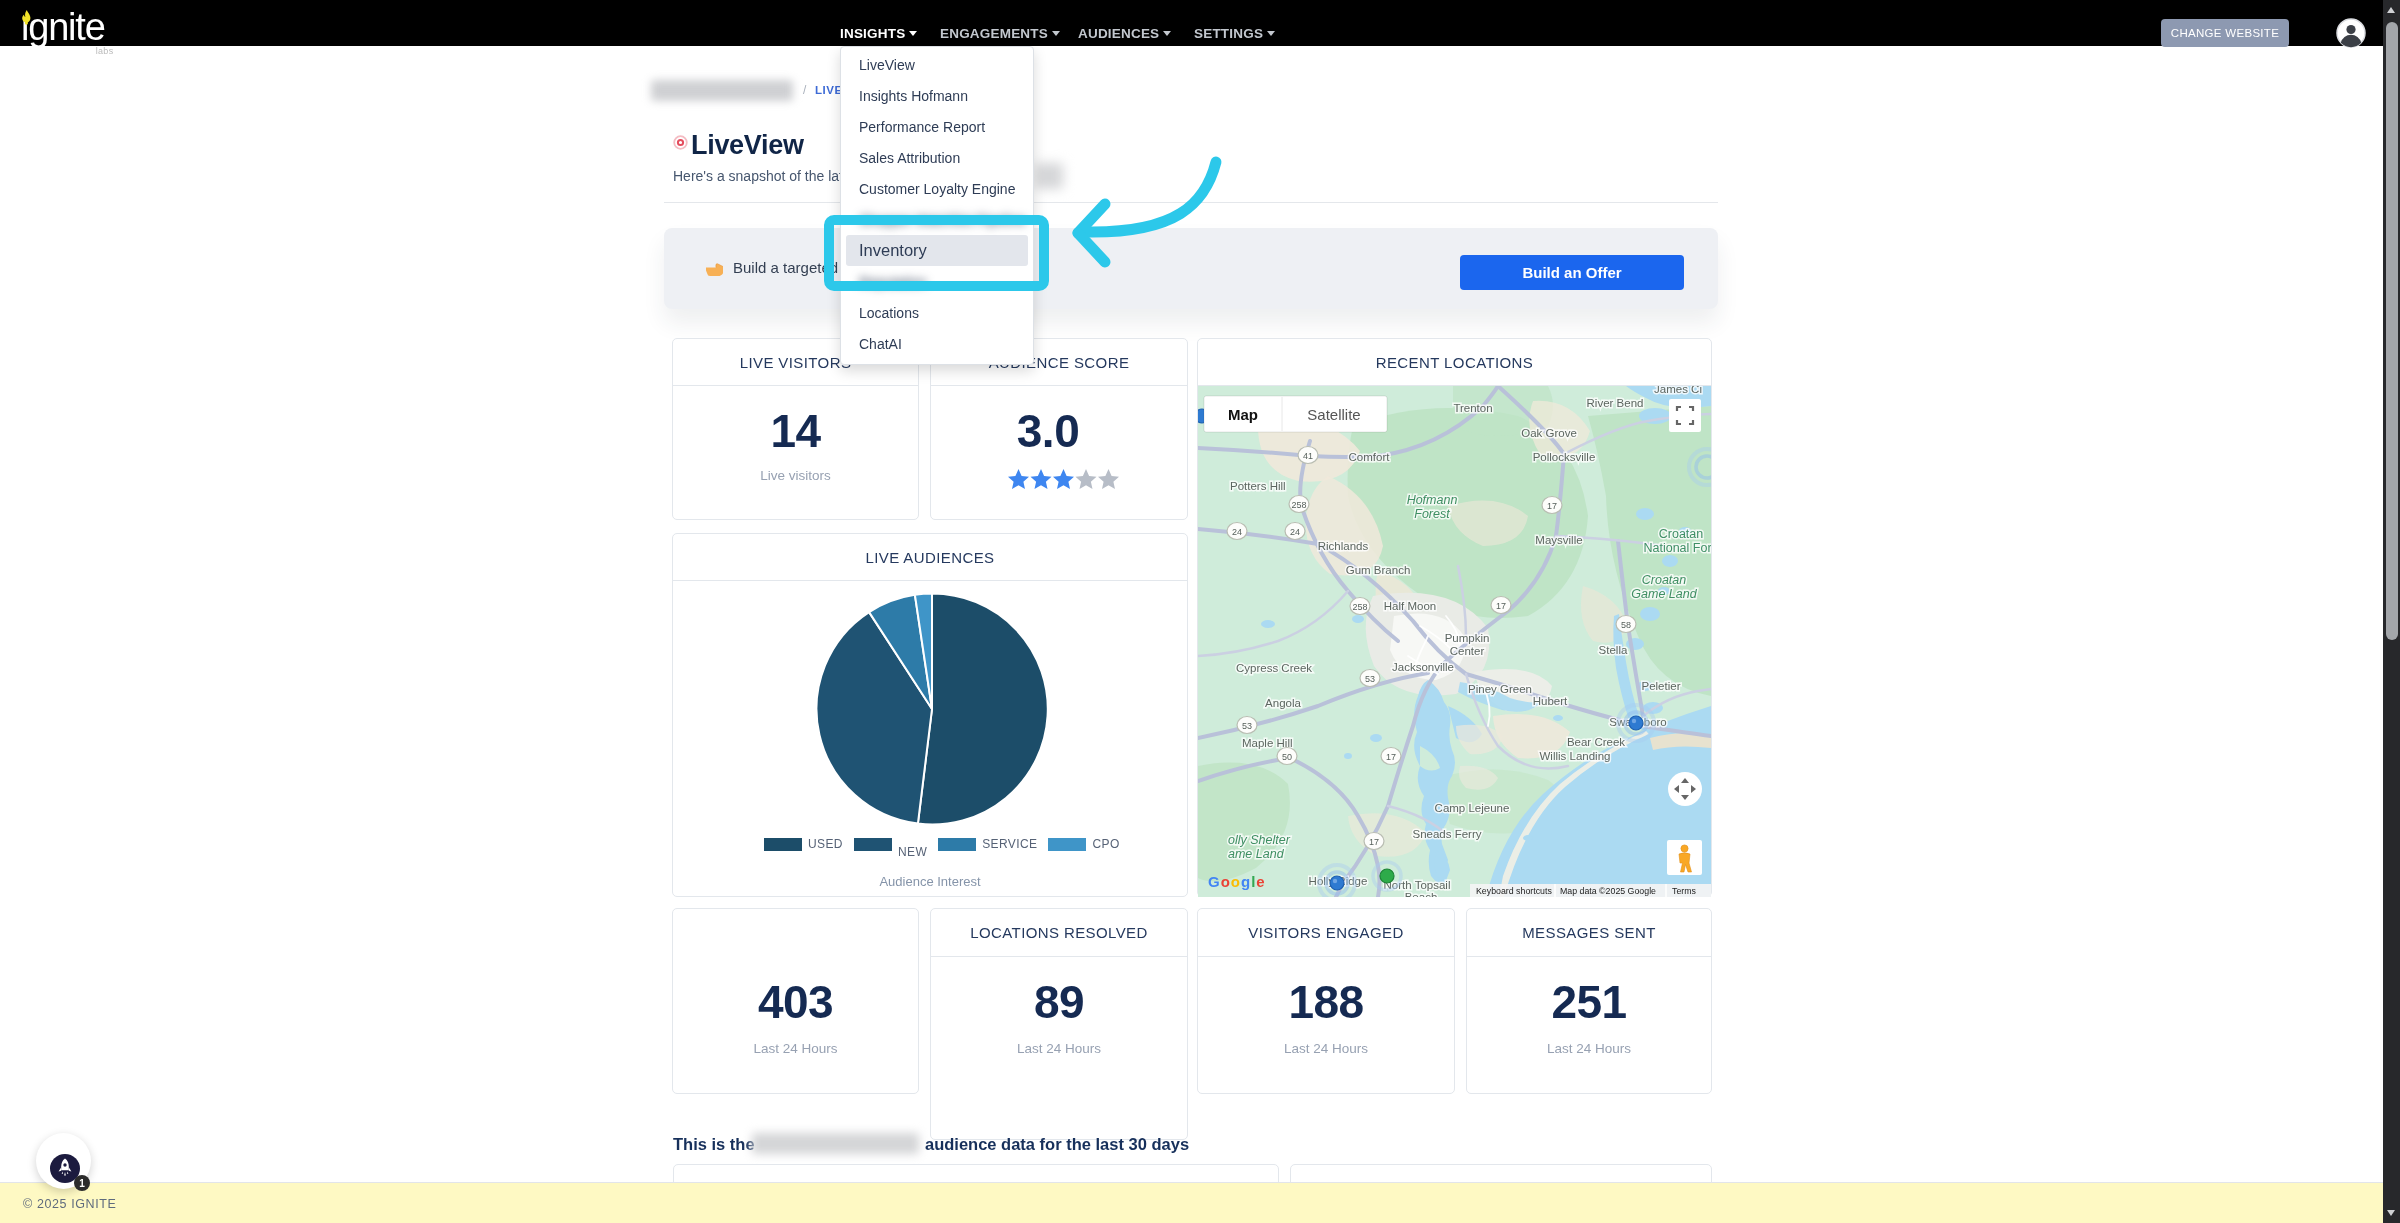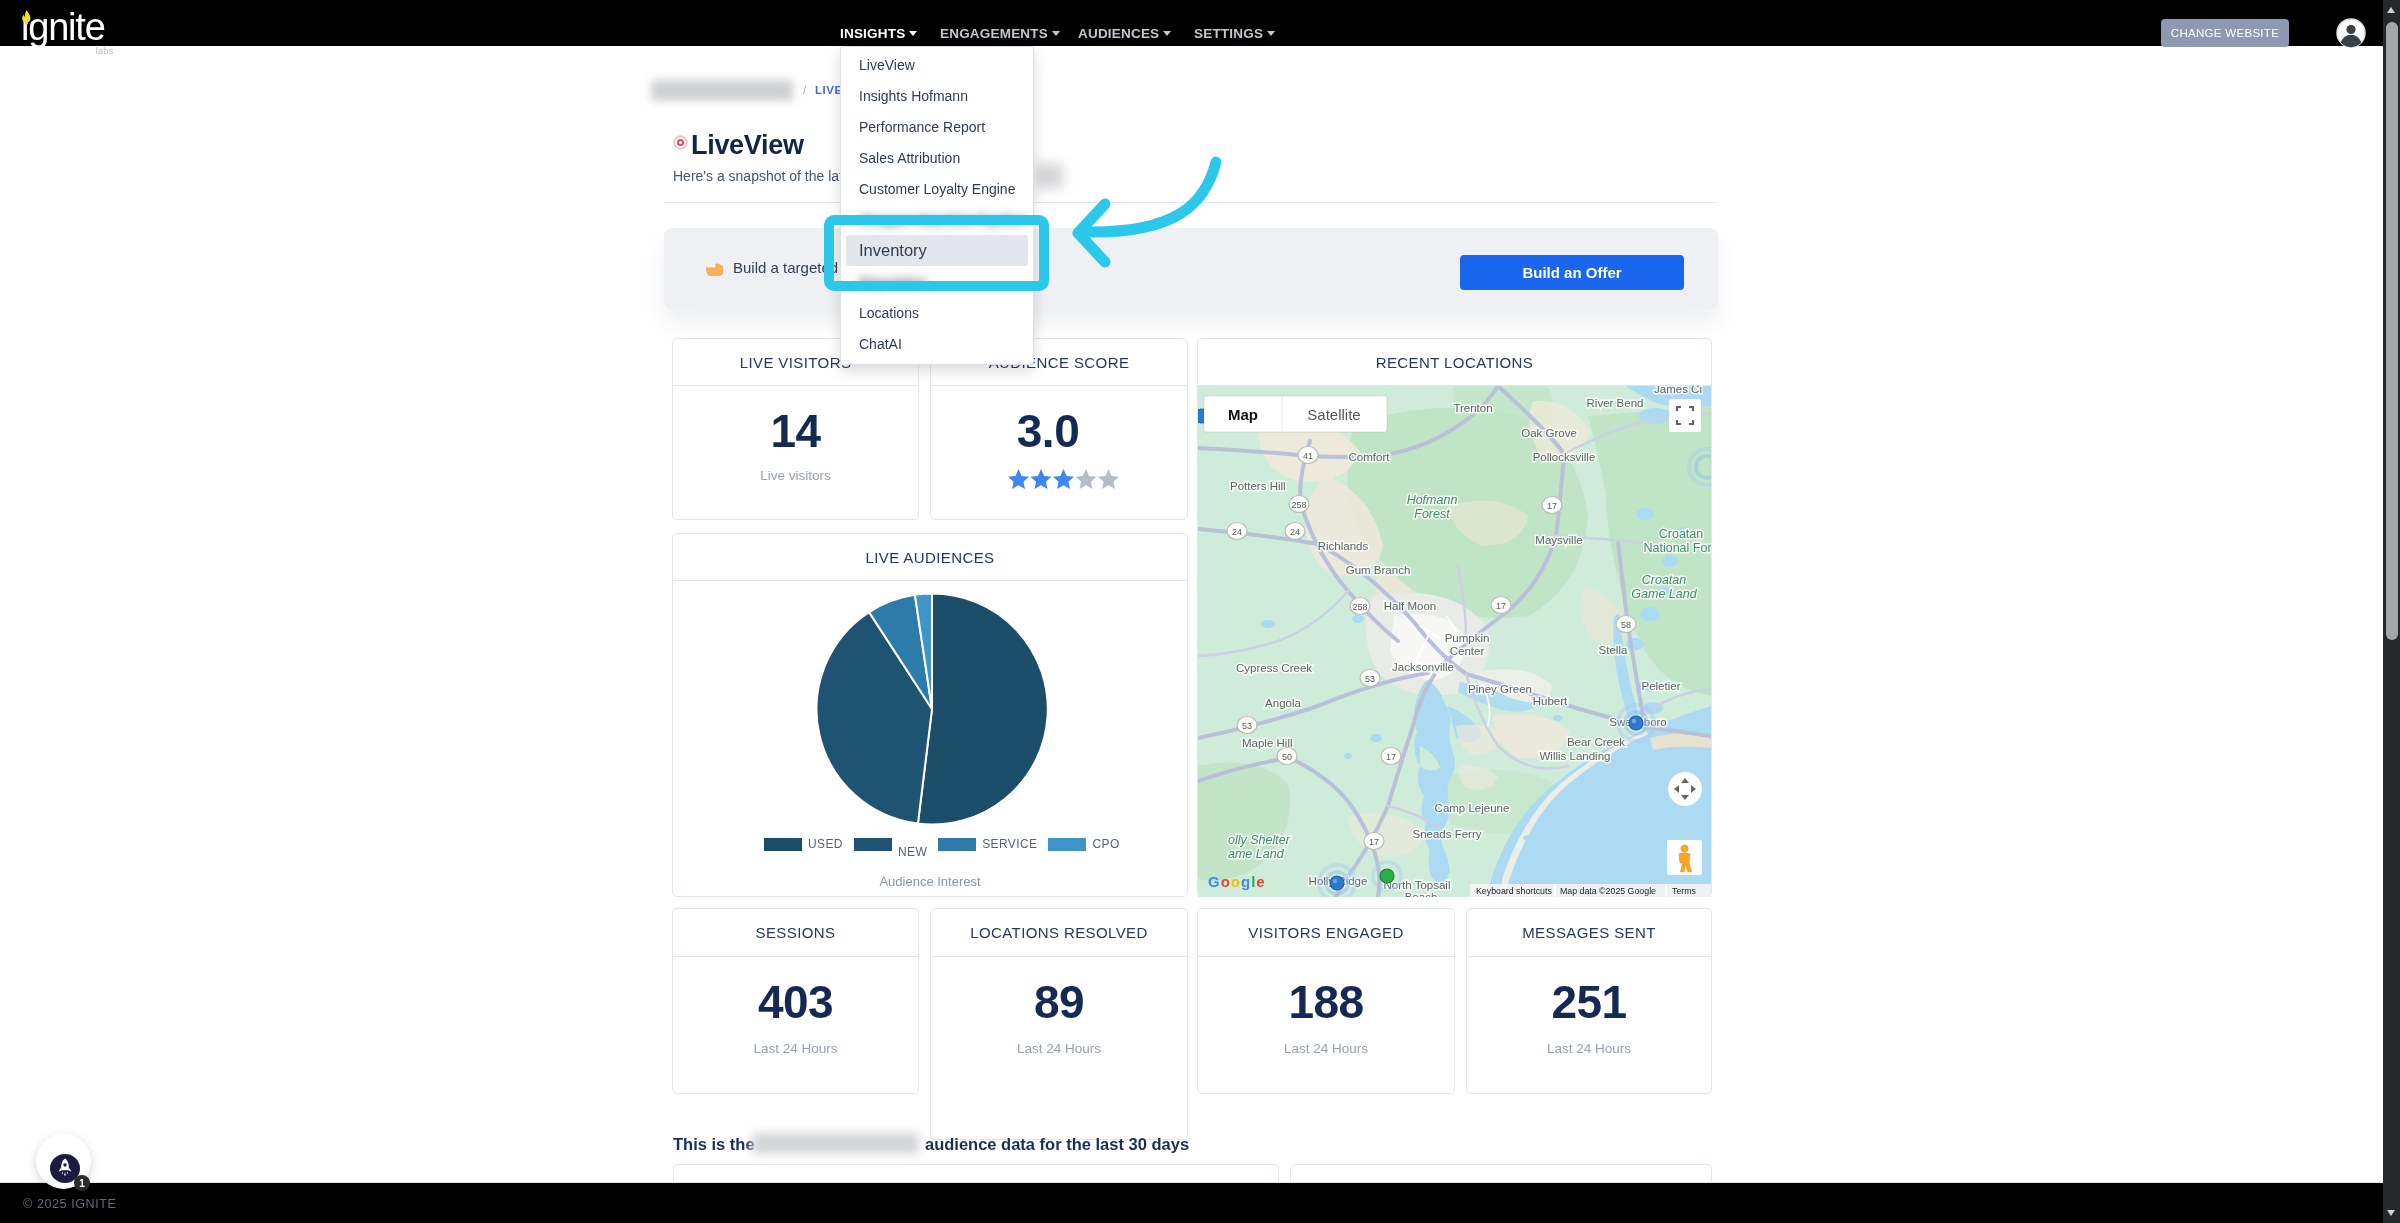--- a/index.html
+++ b/index.html
@@ -347,21 +347,20 @@
 <text x="278" y="508" font-size="8.8" fill="#222">Keyboard shortcuts</text>
 <text x="362" y="508" font-size="8.8" fill="#222">Map data ©2025 Google</text>
 <text x="474" y="508" font-size="8.8" fill="#222">Terms</text>
 <line x1="357" y1="498" x2="357" y2="511" stroke="#fff" stroke-width="1.5"></line>
         <line x1="468" y1="498" x2="468" y2="511" stroke="#fff" stroke-width="1.5"></line>
 </svg>
   </div>
 </div>
 
 <div class="card" style="left:672px;top:908px;width:247px;height:186px">
-  <div class="card-h" style="height:48px">SESSIONS</div>
   <div class="num" style="top:66px">403</div>
   <div class="cap" style="top:132px">Last 24 Hours</div>
 </div>
 <div class="card" style="left:930px;top:908px;width:258px;height:232px">
   <div class="card-h" style="height:48px">LOCATIONS RESOLVED</div>
   <div class="num" style="top:66px">89</div>
   <div class="cap" style="top:132px">Last 24 Hours</div>
 </div>
 <div class="card" style="left:1197px;top:908px;width:258px;height:186px">
   <div class="card-h" style="height:48px">VISITORS ENGAGED</div>
@@ -374,21 +373,21 @@
   <div class="cap" style="top:132px">Last 24 Hours</div>
 </div>
 
 <div class="abs" style="left:673px;top:1135px;font-size:16.5px;font-weight:bold;color:#17305b">This is the</div>
 <div class="abs" style="left:752px;top:1133px;width:167px;height:21px;background:#d4d5d7;border-radius:3px;filter:blur(5px)"></div>
 <div class="abs" style="left:925px;top:1135px;font-size:16.5px;font-weight:bold;color:#17305b">audience data for the last 30 days</div>
 
 <div class="card" style="left:673px;top:1164px;width:606px;height:60px;border-radius:5px 5px 0 0"></div>
 <div class="card" style="left:1290px;top:1164px;width:422px;height:60px;border-radius:5px 5px 0 0"></div>
 
-<div class="abs" style="left:0;top:1182px;width:2400px;height:41px;background:#000000;border-top:1px solid #e2e5ea;z-index:5">
+<div class="abs" style="left:0;top:1182px;width:2400px;height:41px;background:#fef9c3;border-top:1px solid #e2e5ea;z-index:5">
   <div class="abs" style="left:23px;top:14px;font-size:12.5px;color:#5f6b7d;letter-spacing:.6px">© 2025 IGNITE</div>
 </div>
 
 <div class="abs" style="left:36px;top:1133px;width:55px;height:56px;background:#fff;border-radius:50%;box-shadow:0 3px 10px rgba(0,0,0,.18);z-index:6"></div>
 <div class="abs" style="left:50px;top:1154px;width:30px;height:29px;background:#1c1b3f;border-radius:50%;z-index:7"></div>
 <svg class="abs" style="left:56px;top:1158px;z-index:8" width="18" height="21" viewBox="0 0 18 21">
   <path d="M9 0.5 C11.6 2.4 12.8 5.4 12.8 8.6 L12.8 12.2 L5.2 12.2 L5.2 8.6 C5.2 5.4 6.4 2.4 9 0.5 Z" fill="#fff"></path>
   <circle cx="9" cy="7" r="1.7" fill="#1c1b3f"></circle>
   <path d="M5.2 9.2 L2.6 13.4 L5.2 12.8 Z" fill="#fff"></path>
   <path d="M12.8 9.2 L15.4 13.4 L12.8 12.8 Z" fill="#fff"></path>

